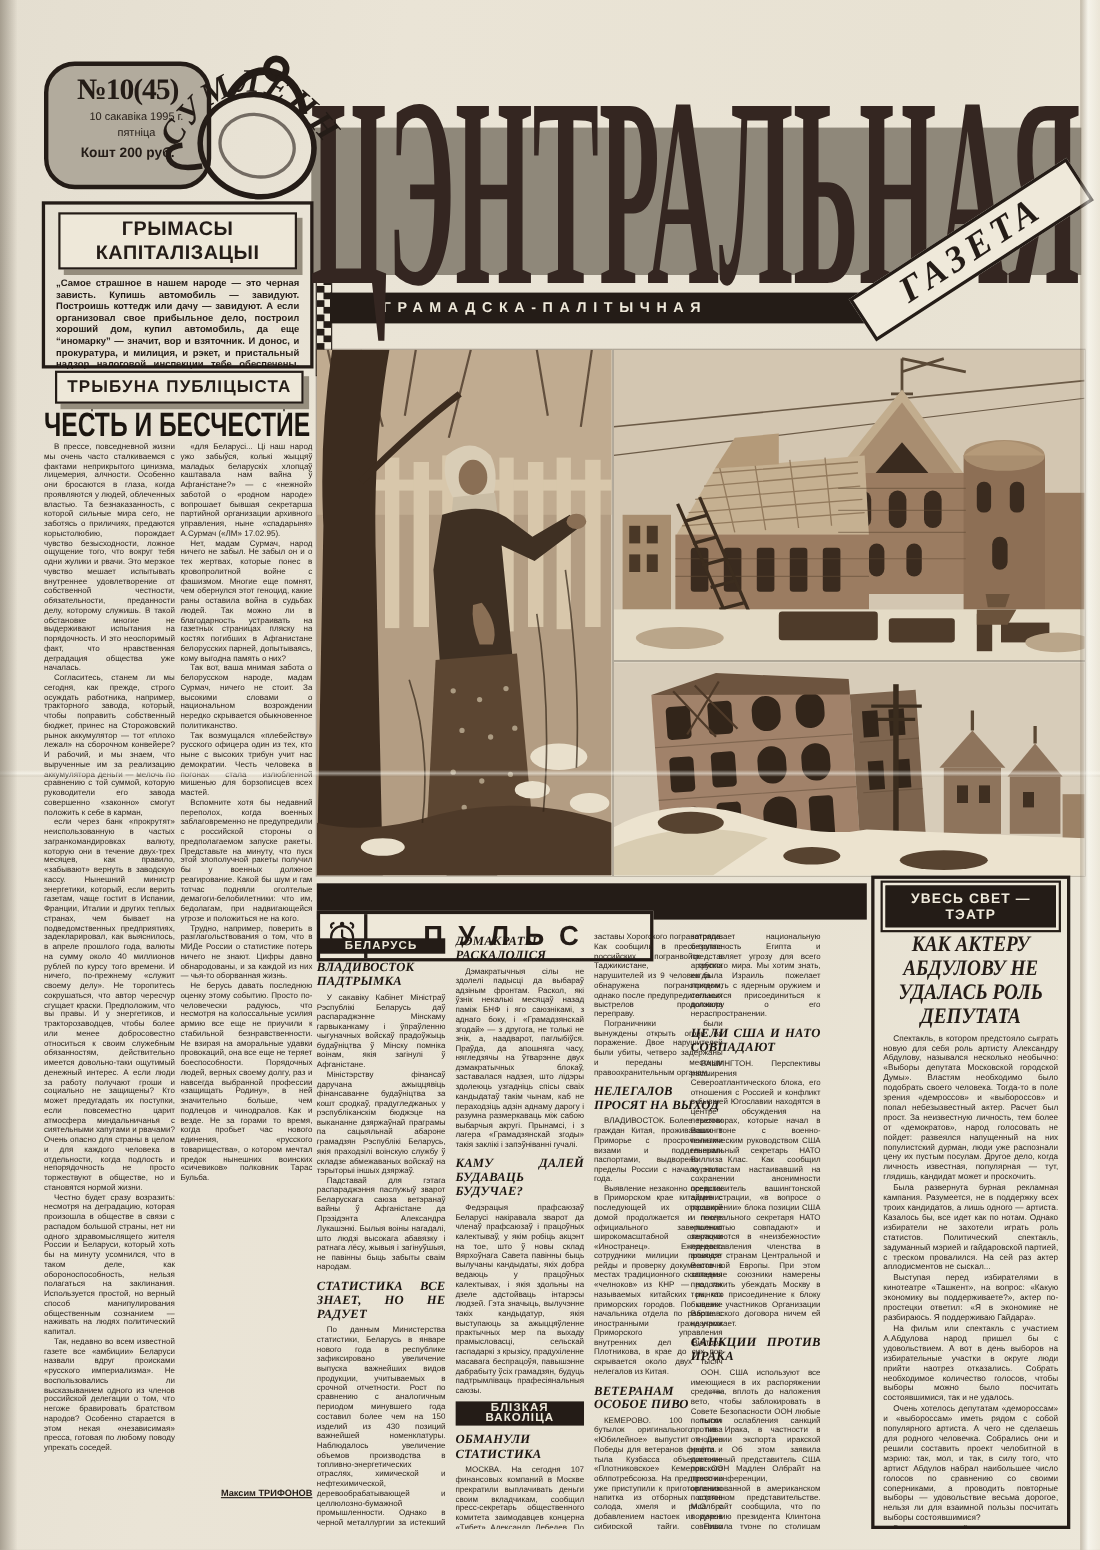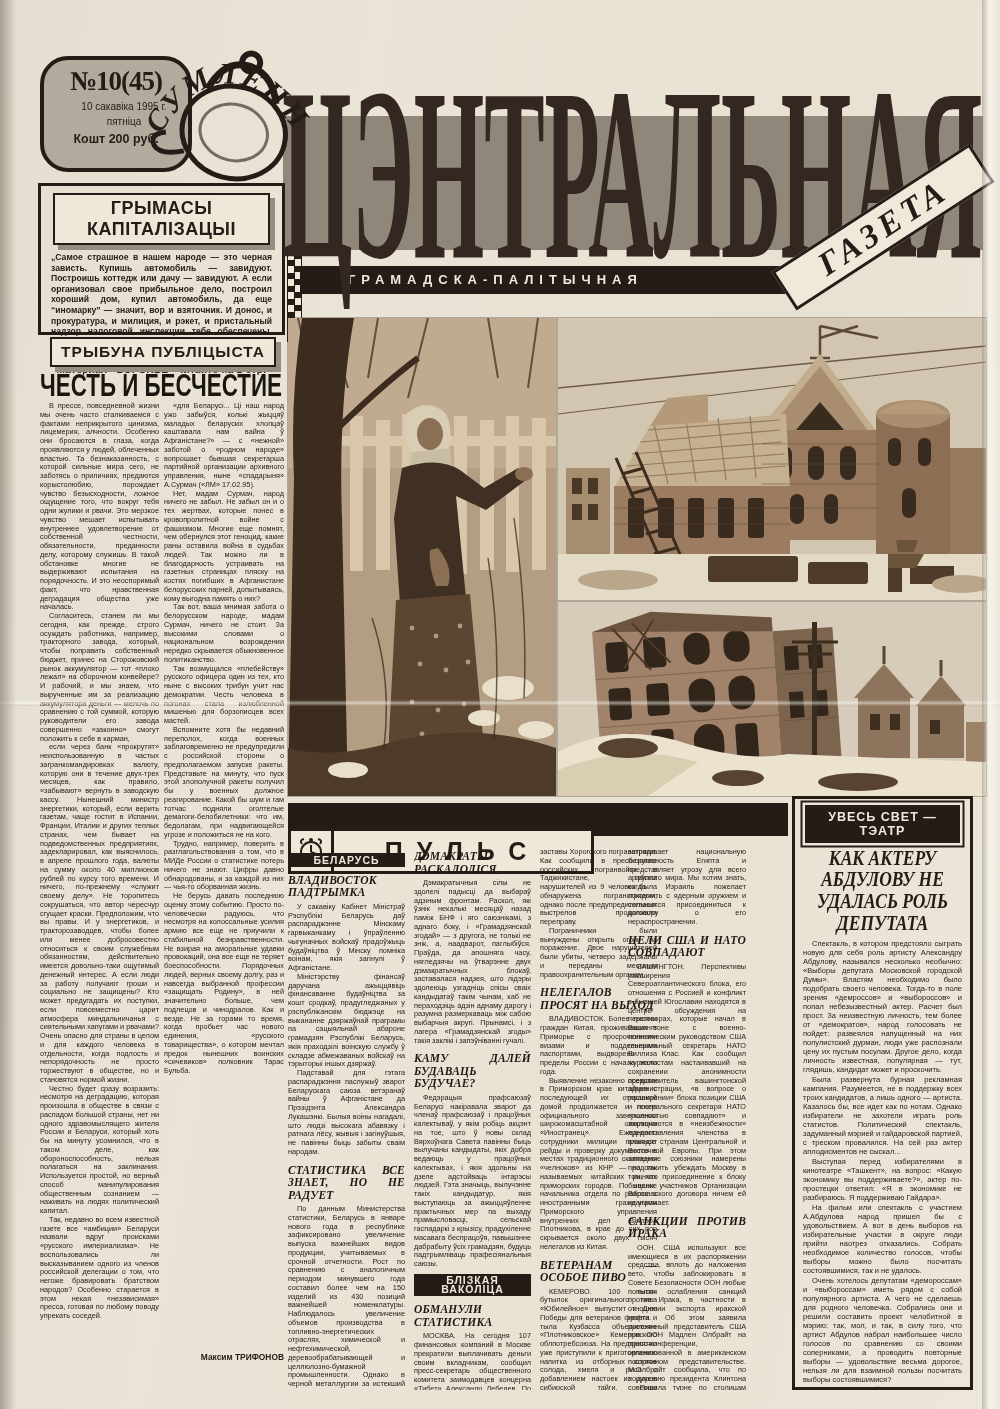--- a/index.html
+++ b/index.html
@@ -26,21 +26,21 @@
   .grim-quote{font-weight:bold;font-size:8.6px;line-height:10.6px;text-align:justify;margin:7px 10px 0 10px;}
   .grim-src{font-weight:bold;font-size:8px;margin:4px 10px 0 10px;}
   .grim-teaser{font-weight:bold;font-size:9.8px;letter-spacing:.4px;text-align:center;margin-top:4px;}
   
   .trib-rubric{left:50px;top:337px;width:222px;border:2.5px solid #241c17;background:#eee8d9;
         box-shadow:5px 5px 0 #958d7d;font-weight:bold;font-size:15.5px;letter-spacing:1px;text-align:center;padding:4px 0;}
   .micro{font-size:7.3px;line-height:8.75px;text-align:justify;color:#29211a;}
   .micro p{margin:0;text-indent:9px;}
   .tcol1{left:40px;top:402px;width:119px;height:955px;overflow:hidden;}
   .tcol2{left:164px;top:402px;width:120px;height:945px;overflow:hidden;}
-  .trib-author{left:164px;top:1352px;width:120px;font-weight:bold;font-size:8.4px;text-align:right;}
+  .trib-author{left:164px;top:1352px;width:120px;font-weight:bold;font-size:8.4px;text-align:right;text-decoration:underline;}
   
   .band{left:283px;top:116px;width:700px;height:134px;background:#8f887a;}
   .gazeta{left:765px;top:204px;width:230px;height:40px;transform:rotate(-33deg);
         background:#efe9da;border:3px solid #241c17;color:#241c17;text-align:center;
         font-family:"Liberation Serif",serif;font-style:italic;font-weight:bold;font-size:33px;letter-spacing:5px;line-height:40px;z-index:6;}
   .subbar{left:300px;top:266px;width:488px;height:28px;background:#241c17;color:#efe9da;
         font-weight:bold;font-size:13px;letter-spacing:6px;line-height:28px;padding-left:48px;box-sizing:border-box;}
   .checker{left:287px;top:252px;width:13px;height:88px;
         background:repeating-conic-gradient(#241c17 0% 25%,#efe9da 0% 50%) 0 0/13px 13px;border:1px solid #241c17;}
   

